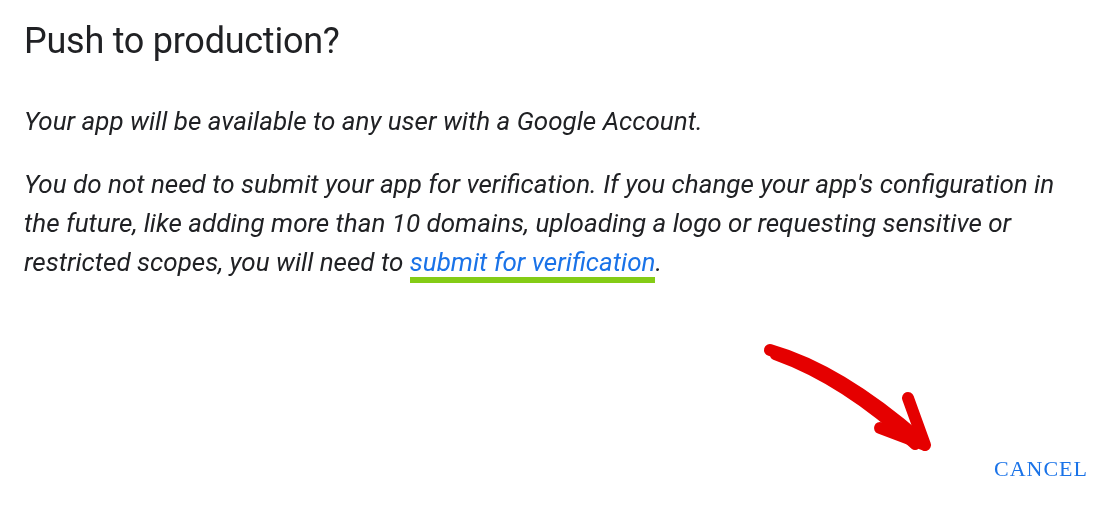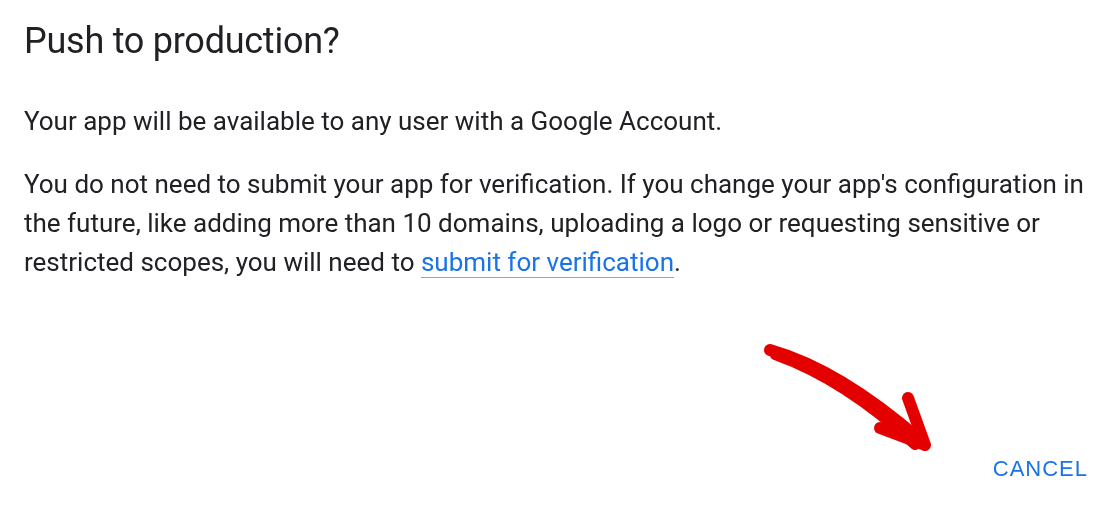--- a/index.html
+++ b/index.html
@@ -22,25 +22,26 @@
       color: #202124;
       margin-bottom: 40px;
       letter-spacing: -0.25px;
     }
     .body-text {
       font-size: 26px;
       line-height: 1.5;
       color: #202124;
       margin-bottom: 24px;
       letter-spacing: 0px;
+      font-style: italic;
     }
     .link {
       color: #1a73e8;
       text-decoration: none;
-      border-bottom: 1px solid #84cc16;
+      border-bottom: 6px solid #84cc16;
       cursor: pointer;
     }
     .period {
       color: #202124;
     }
     .button-row {
       position: absolute;
       bottom: 24px;
       right: 24px;
       display: flex;
@@ -48,21 +49,21 @@
       align-items: center;
     }
     .text-button {
       font-size: 22px;
       font-weight: 500;
       color: #1a73e8;
       letter-spacing: 1px;
       cursor: pointer;
       background: none;
       border: none;
-      font-family: Liberation Sans, sans-serif;
+      font-family: Liberation Serif, serif;
       padding: 8px 4px;
     }
     .annotation-arrow {
       position: absolute;
       top: 330px;
       left: 740px;
       pointer-events: none;
     }
   </style>
 </head>

